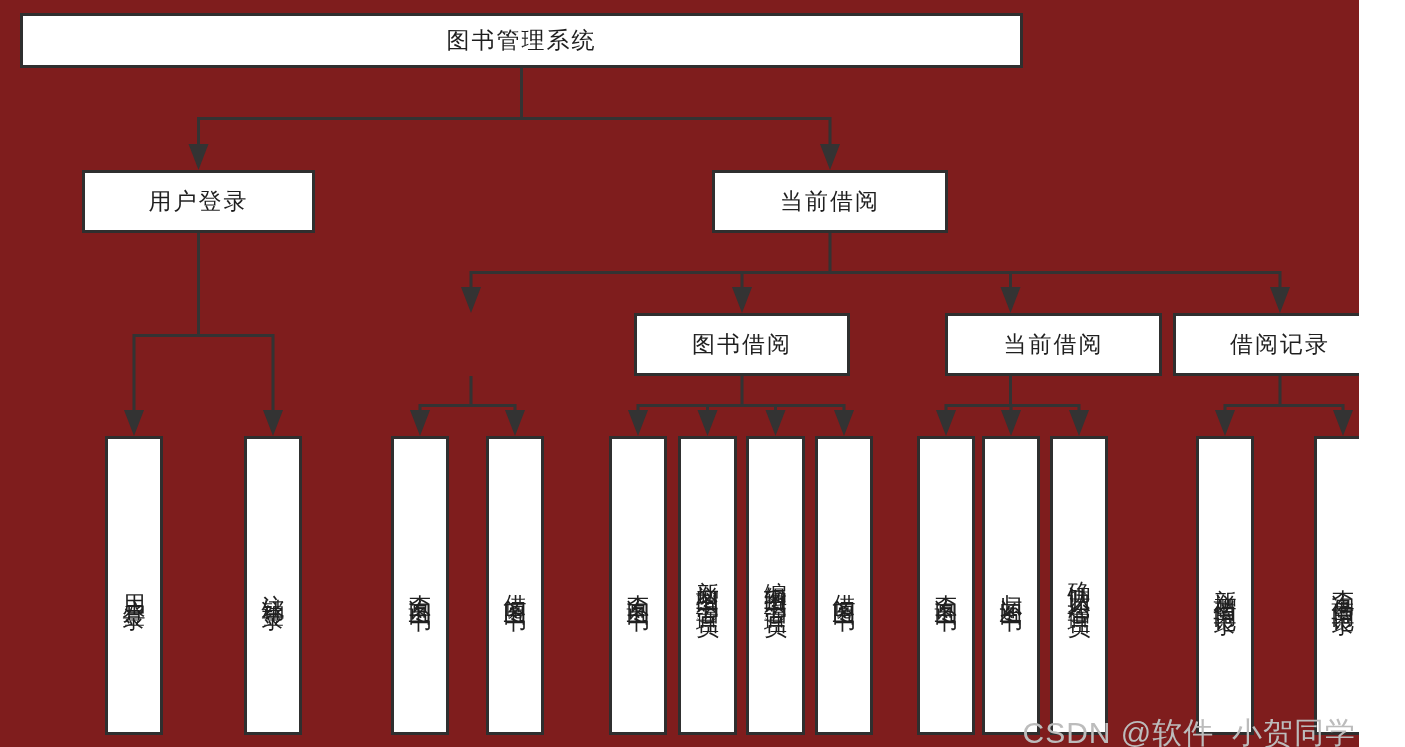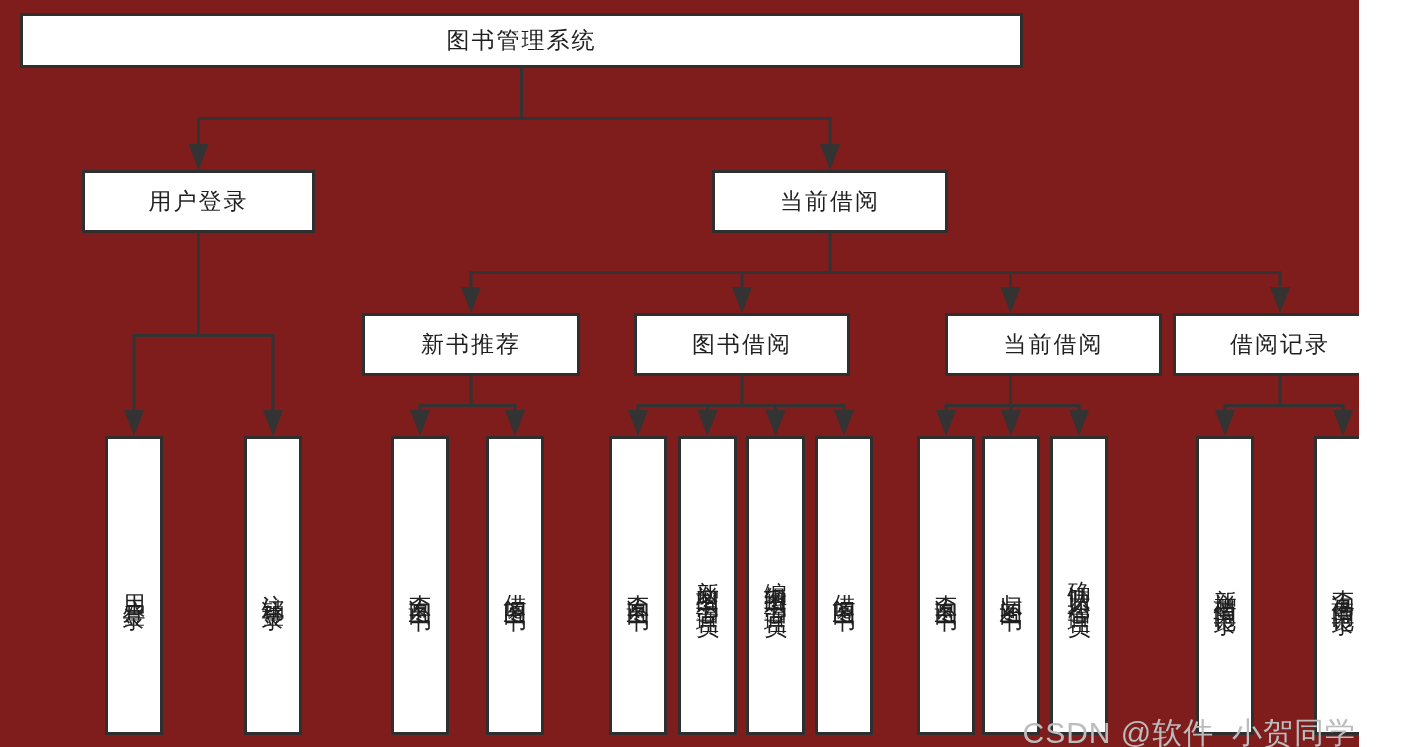--- a/index.html
+++ b/index.html
@@ -114,23 +114,20 @@
     <span class="hlabel">图书管理系统</span>
   </div>
 
   <div class="hbox" style="left:82px; top:170px; width:233px; height:63px;">
     <span class="hlabel">用户登录</span>
   </div>
   <div class="hbox" style="left:712px; top:170px; width:236px; height:63px;">
     <span class="hlabel">当前借阅</span>
   </div>
 
-  <div class="hbox" style="left:362px; top:313px; width:218px; height:63px;">
-    <span class="hlabel">新书推荐</span>
-  </div>
   <div class="hbox" style="left:634px; top:313px; width:216px; height:63px;">
     <span class="hlabel">图书借阅</span>
   </div>
   <div class="hbox" style="left:902px; top:313px; width:217px; height:63px;margin-left:43px;">
     <span class="hlabel">当前借阅</span>
   </div>
   <div class="hbox" style="left:1173px; top:313px; width:214px; height:63px;font-family:Liberation Mono, monospace;">
     <span class="hlabel">借阅记录</span>
   </div>
 

